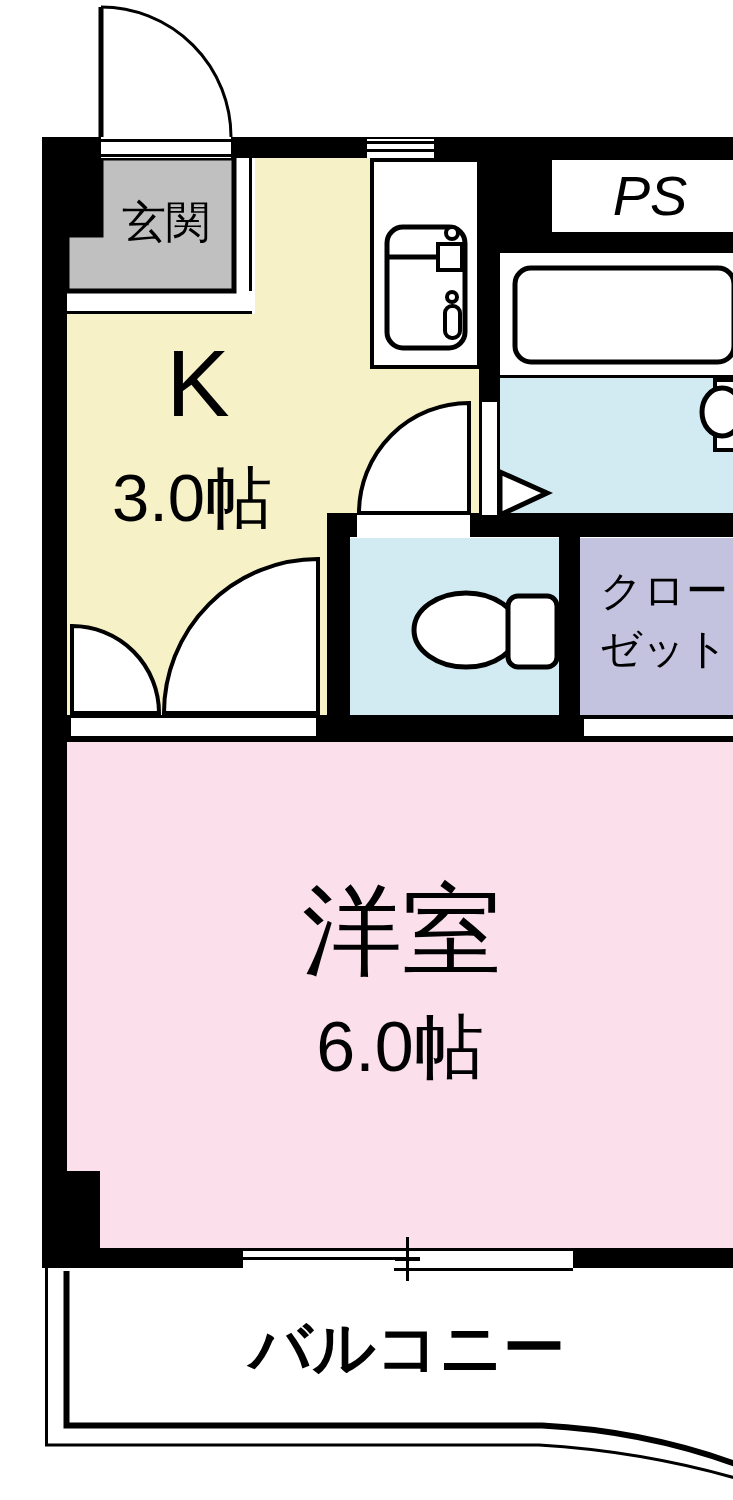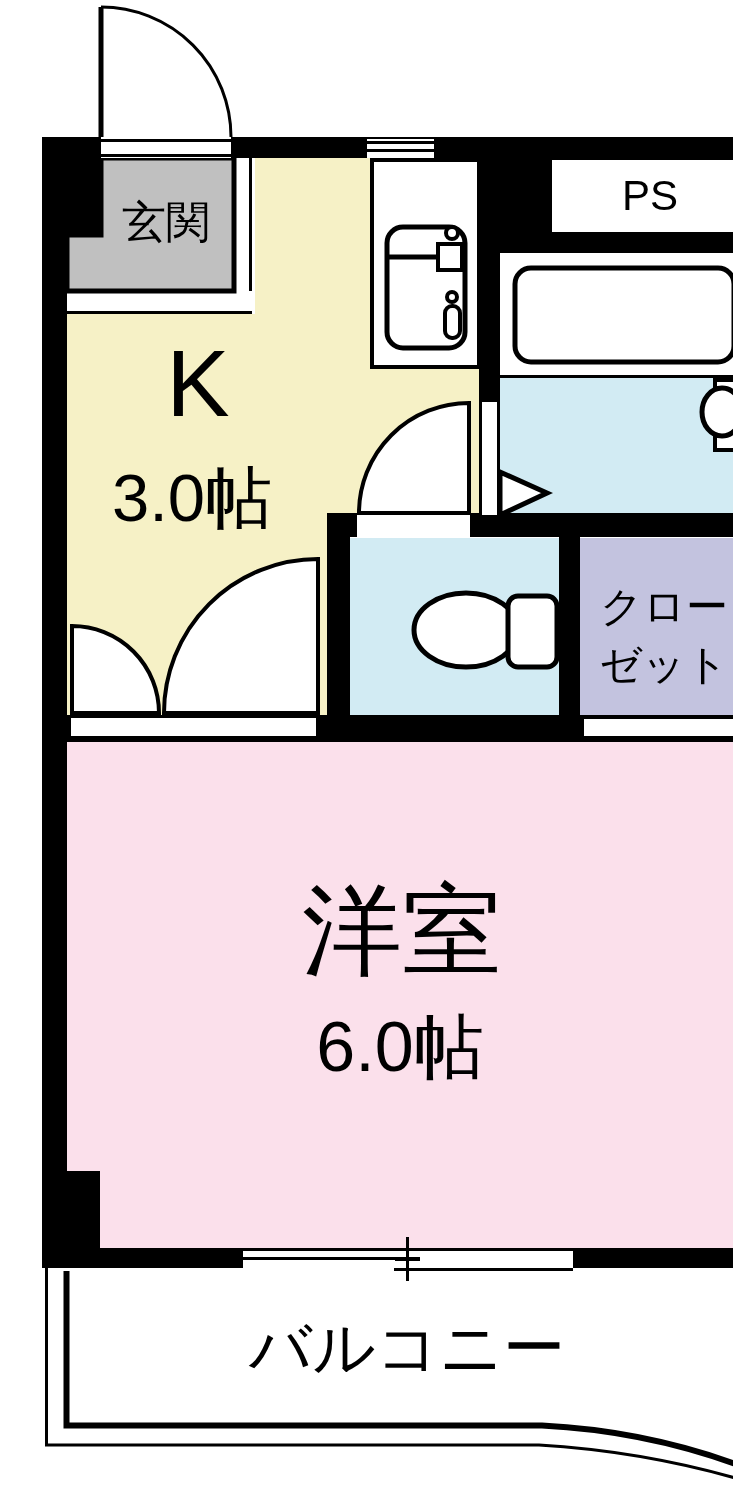--- a/index.html
+++ b/index.html
@@ -9,25 +9,25 @@
     margin-left:42px;
   }
   .plan svg{position:absolute;left:0;top:0;}
   .label{
     position:absolute;transform:translate(-50%,-50%);
     color:#000;white-space:nowrap;text-align:center;line-height:1.0;
   }
   .label-genkan{font-size:44px;}
   .label-k{font-size:95px;}
   .label-ksize{font-size:67px;}
-  .label-ps{font-size:42px;}
+  .label-ps{font-size:56px;font-style:italic;}
   .label-closet{font-size:42px;line-height:58px;}
   .label-room{font-size:100px;text-align:right;}
   .label-roomsize{font-size:70px;}
-  .label-balcony{font-size:62px;}
+  .label-balcony{font-size:62px;font-weight:bold;}
 </style>
 </head>
 <body>
 
 <div class="plan">
 
   <svg width="733" height="1500" viewBox="0 0 733 1500">
 
     <g>
 
@@ -135,21 +135,21 @@
     </g>
   </svg>
 
   <div class="label label-genkan" style="left:124px;top:222px;">玄関</div>
 
   <div class="label label-k" style="left:156px;top:383px;">K</div>
   <div class="label label-ksize" style="left:150px;top:497px;">3.0帖</div>
 
   <div class="label label-ps" style="left:608px;top:196px;">PS</div>
 
-  <div class="label label-closet" style="left:622px;top:636px;font-family:Liberation Serif, serif;">
+  <div class="label label-closet" style="left:622px;top:620px;font-family:Liberation Serif, serif;">
     <div>クロー</div>
     <div>ゼット</div>
   </div>
 
   <div class="label label-room" style="left:360px;top:930px;">洋室</div>
   <div class="label label-roomsize" style="left:358px;top:1047px;">6.0帖</div>
 
   <div class="label label-balcony" style="left:365px;top:1348px;">バルコニー</div>
 </div>
 

